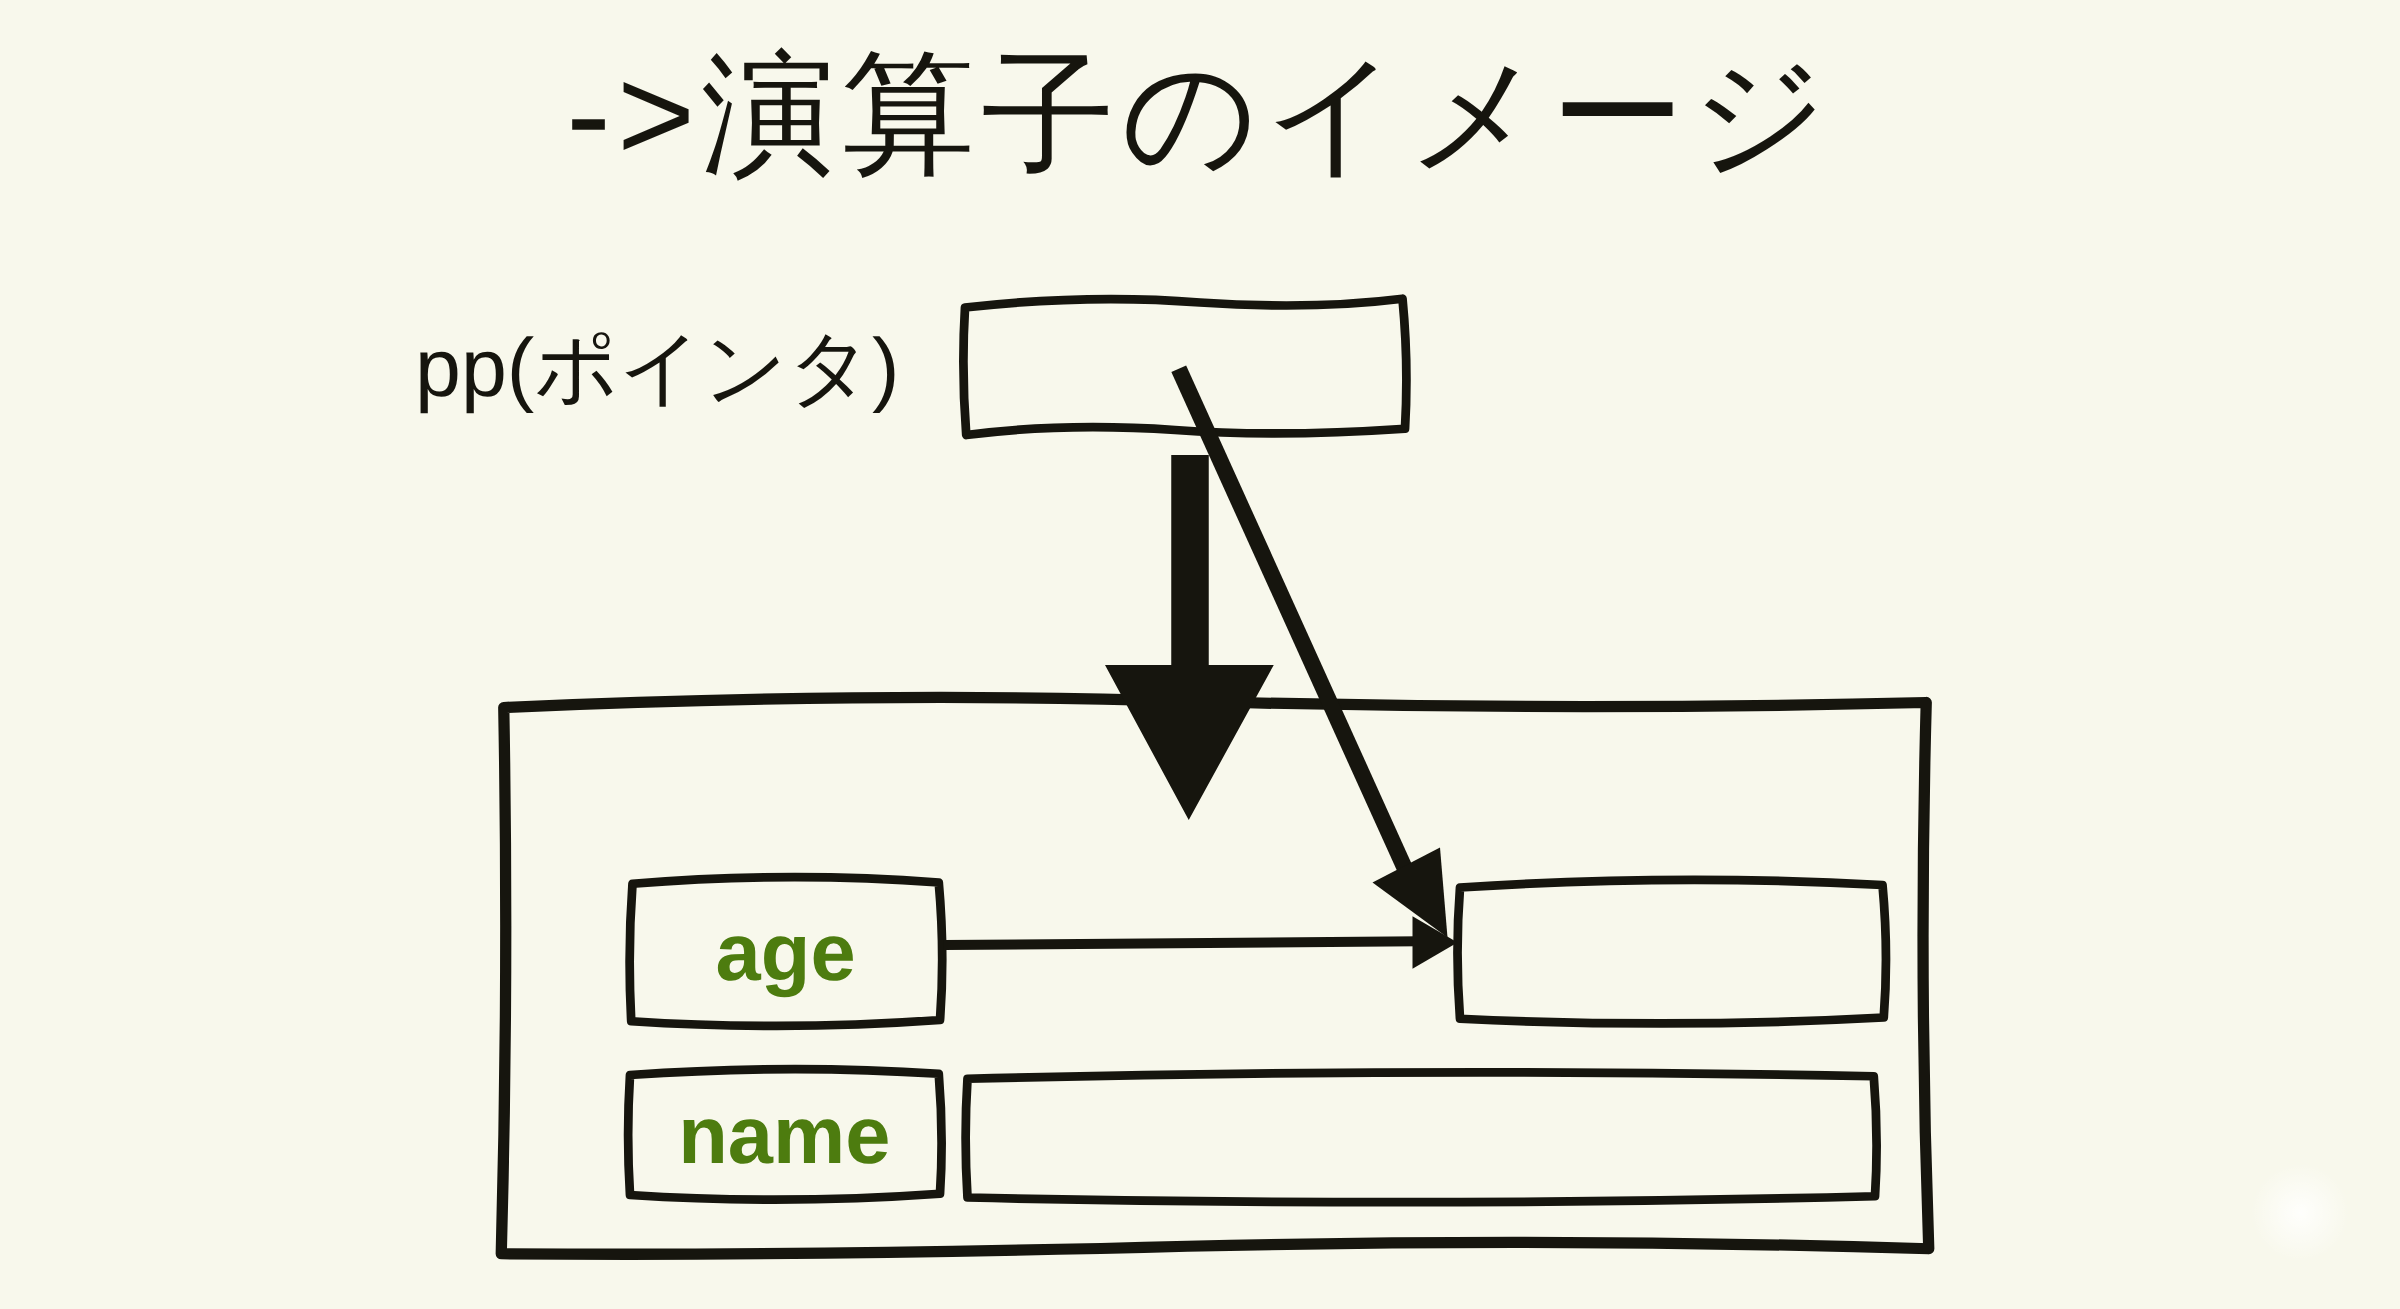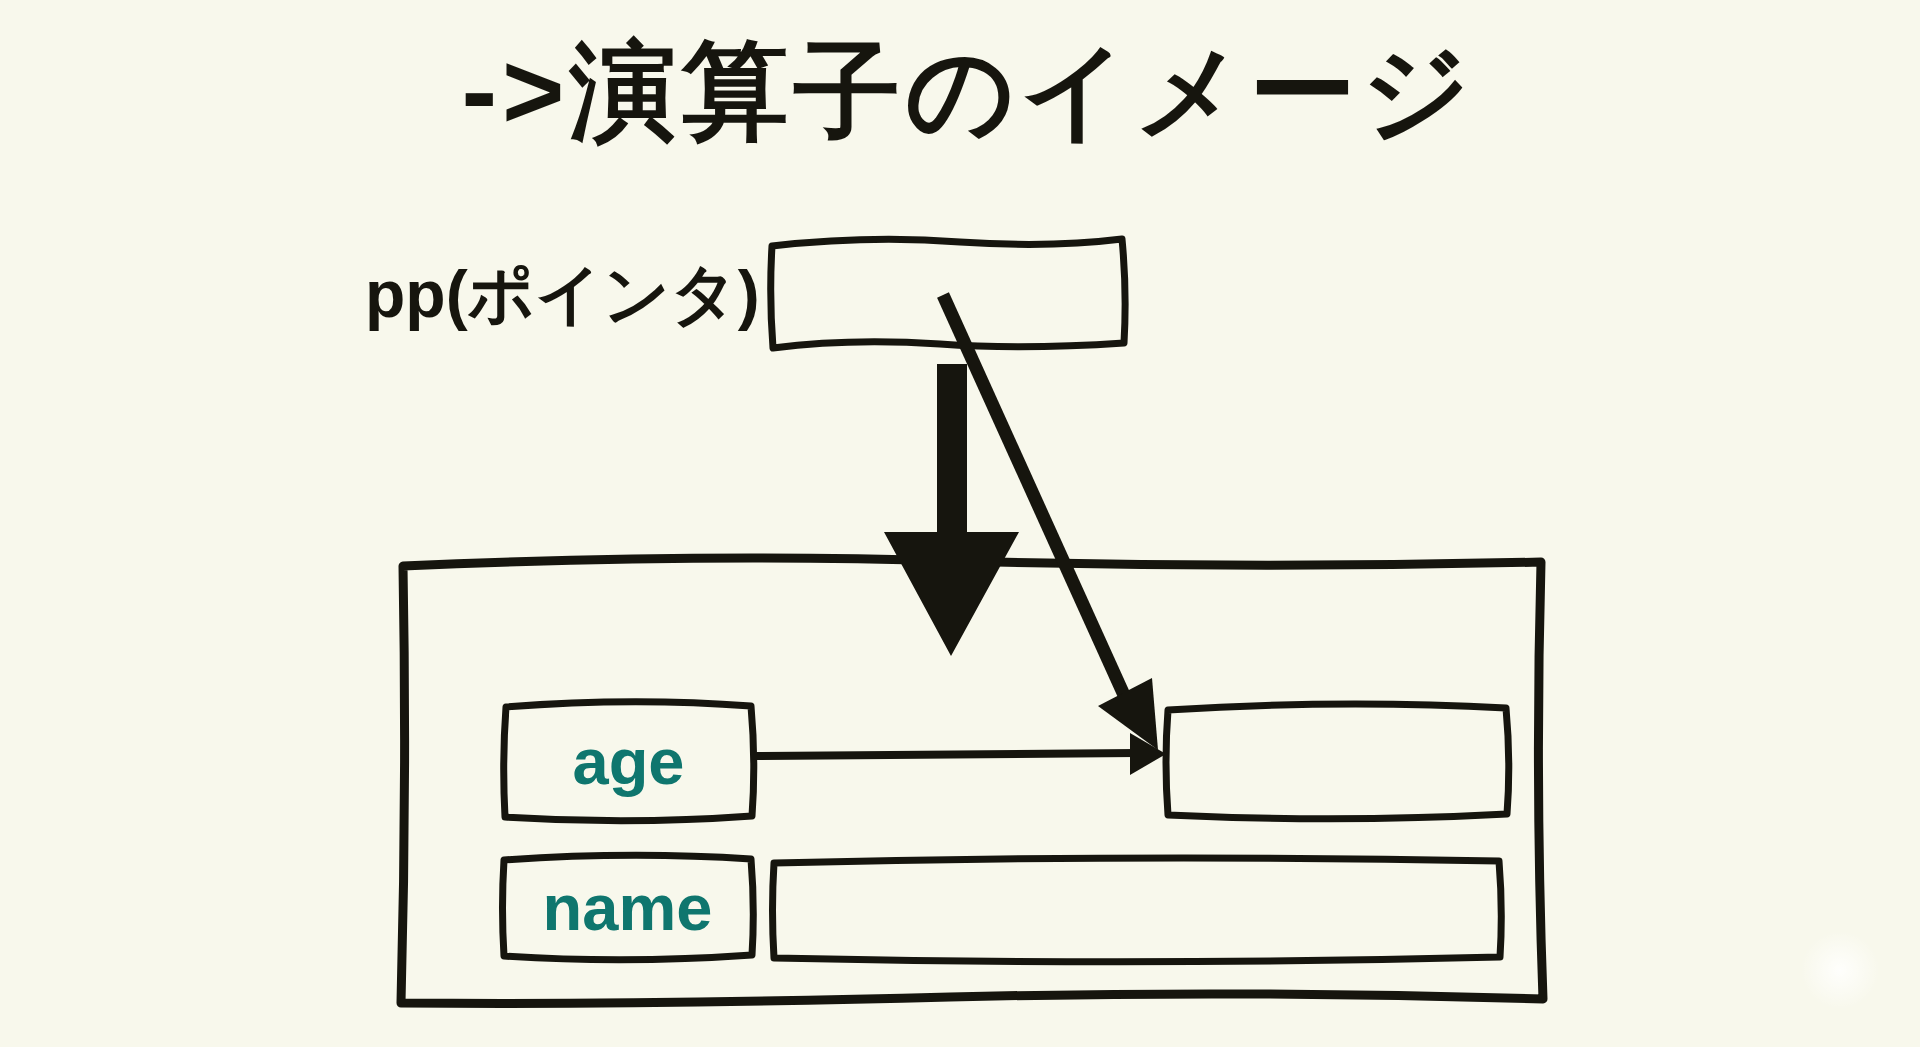--- a/index.html
+++ b/index.html
@@ -18,57 +18,56 @@
   }
   svg.diagram {
     position: absolute;
     left: 0;
     top: 0;
     width: 1920px;
     height: 1047px;
   }
   .label {
     position: absolute;
-    font-weight: 700;
+    font-weight: 400;
     line-height: 1;
     white-space: nowrap;
     color: #16150e;
-    padding-left: 17px;
   }
   .title {
     left: 0;
     right: 0;
     top: 38px;
     text-align: center;
     font-size: 107px;
     letter-spacing: 5px;
   }
   .pointer-label {
-    left: 348px;
+    left: 332px;
     top: 261px;
     font-size: 66px;
   }
   .expression-label {
     left: 1055px;
     top: 396px;
     font-size: 119px;
   }
   .struct-label {
     left: 421px;
     top: 597px;
     font-size: 67px;
   }
   .field-label-box {
     position: absolute;
     display: flex;
     align-items: center;
     justify-content: center;
     font-weight: 700;
     font-size: 65px;
-    color: #0f766e;
+    color: #4d7c0f;
   }
   .age-field-label-box {
     left: 505px;
     top: 705px;
     width: 247px;
     height: 113px;
   }
   .name-field-label-box {
     left: 503px;
     top: 858px;

